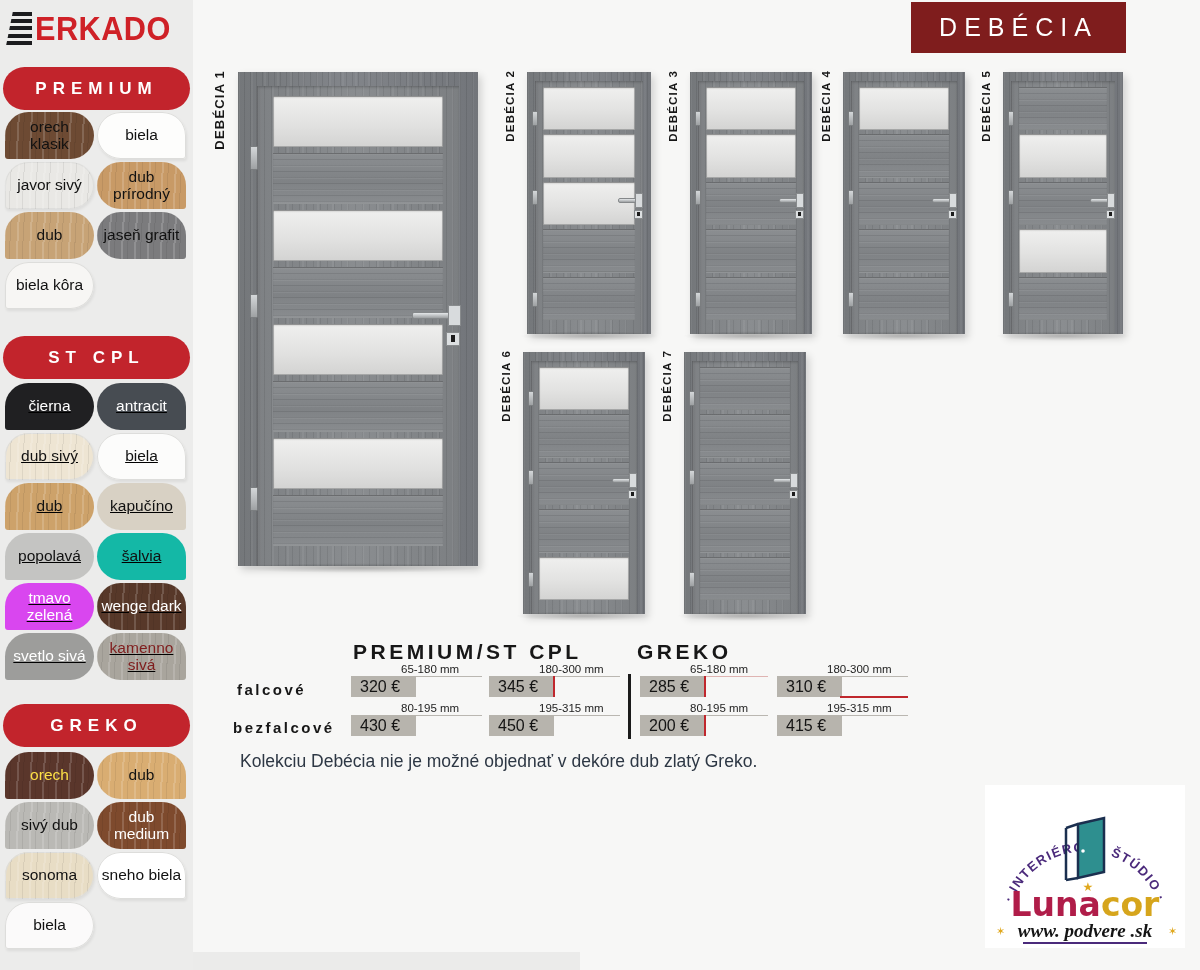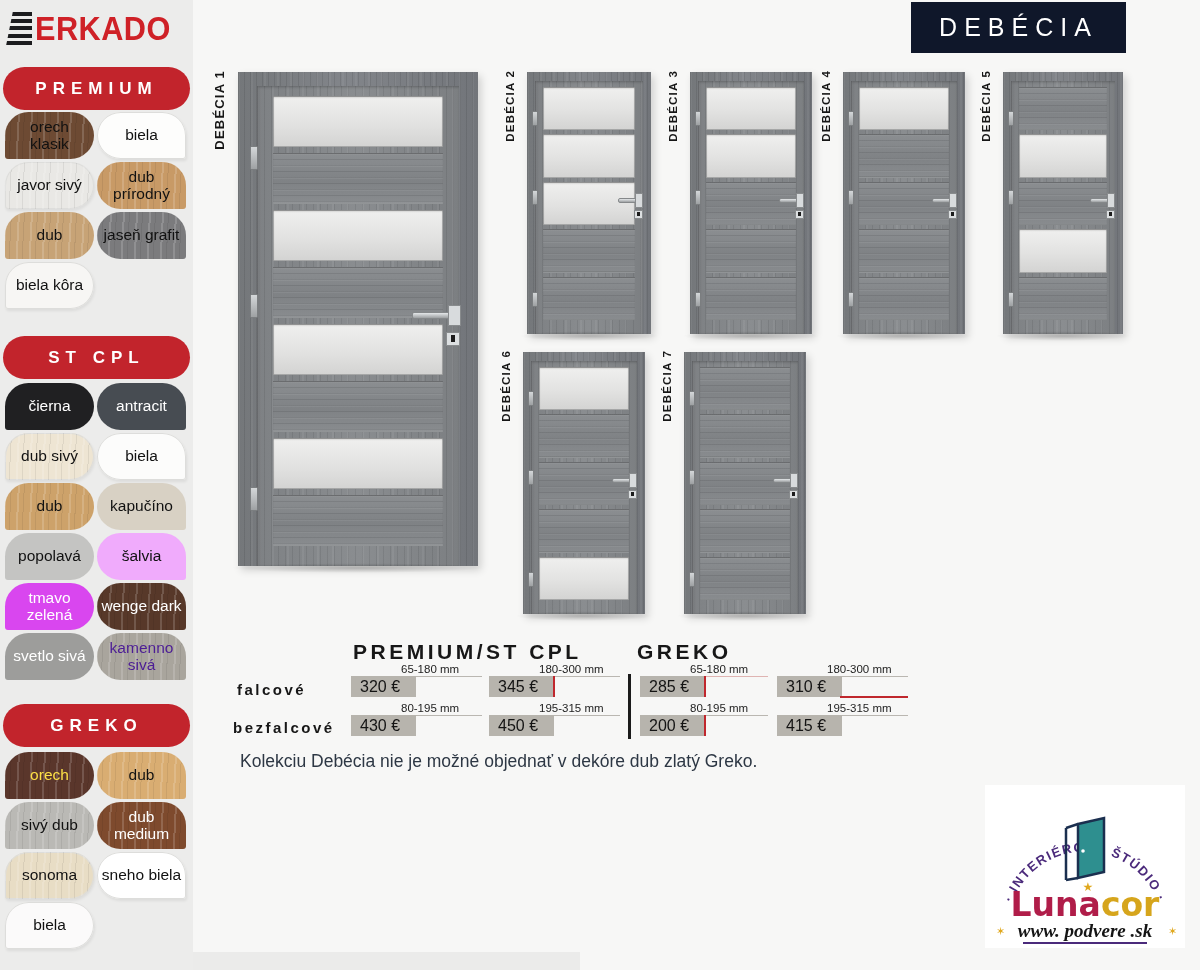--- a/index.html
+++ b/index.html
@@ -18,33 +18,33 @@
   .erkado-text{color:#cf2127;font-weight:bold;font-size:33px;letter-spacing:0.5px;transform:scaleX(.93);transform-origin:left center;}
 
   .side-badge{position:absolute;left:3px;width:187px;height:43px;border-radius:22px;background:#c2242c;
     color:#fff;font-weight:bold;font-size:17px;letter-spacing:6px;display:flex;align-items:center;justify-content:center;}
   .badge-premium{top:67px;}
   .badge-stcpl{top:336px;}
   .badge-greko{top:704px;}
 
   .swatch-grid{position:absolute;left:5px;width:183px;display:grid;grid-template-columns:89px 89px;gap:3px;grid-auto-rows:47px;}
   .grid-premium{top:112px;}
-  .grid-stcpl{top:383px;}
+  .grid-stcpl{top:383px;text-decoration:underline;}
   .grid-greko{top:752px;}
   .swatch{position:relative;display:flex;align-items:center;justify-content:center;text-align:center;
     font-size:15.5px;line-height:1.08;overflow:hidden;}
   .leaf-a{border-radius:24px 24px 24px 3px;}
   .leaf-b{border-radius:24px 24px 3px 24px;}
   .swatch.grain::after{content:"";position:absolute;inset:0;border-radius:inherit;pointer-events:none;
     background:repeating-linear-gradient(93deg,rgba(255,255,255,.16) 0 2px,transparent 2px 6px,rgba(0,0,0,.07) 6px 7px,transparent 7px 13px);}
   .swatch.lightsw{box-shadow:inset 0 0 0 1px #dddddb, 1px 2px 3px rgba(0,0,0,.07);text-align:center;}
   .swatch span{position:relative;z-index:1;padding:0 4px;}
 
   
-  .banner{position:absolute;left:911px;top:2px;width:215px;height:51px;background:#0f172a;color:#fff;
+  .banner{position:absolute;left:911px;top:2px;width:215px;height:51px;background:#7f1d1d;color:#fff;
     font-size:25px;letter-spacing:7px;display:flex;align-items:center;justify-content:center;}
 
   
   .door-block{position:absolute;}
   .dpos-1{left:238px;top:72px;width:240px;height:494px;}
   .dpos-2{left:527px;top:72px;width:124px;height:262px;}
   .dpos-3{left:690px;top:72px;width:122px;height:262px;}
   .dpos-4{left:843px;top:72px;width:122px;height:262px;}
   .dpos-5{left:1003px;top:72px;width:120px;height:262px;}
   .dpos-6{left:523px;top:352px;width:122px;height:262px;}
@@ -183,33 +183,33 @@
         </div>
         <div class="swatch leaf-a grain" style="background: rgb(205, 162, 106); color: rgb(17, 17, 17);">
           <span>dub</span>
         </div>
         <div class="swatch leaf-b" style="background: rgb(216, 209, 196); color: rgb(17, 17, 17);">
           <span>kapučíno</span>
         </div>
         <div class="swatch leaf-a" style="background: rgb(196, 196, 194); color: rgb(17, 17, 17);">
           <span>popolavá</span>
         </div>
-        <div class="swatch leaf-b" style="background: #f0abfc; color: rgb(17, 17, 17);">
+        <div class="swatch leaf-b" style="background: #14b8a6; color: rgb(17, 17, 17);">
           <span>šalvia</span>
         </div>
         <div class="swatch leaf-a" style="background: #d946ef; color: rgb(255, 255, 255);">
           <span>tmavo zelená</span>
         </div>
         <div class="swatch leaf-b grain" style="background: rgb(87, 56, 41); color: rgb(255, 255, 255);">
           <span>wenge dark</span>
         </div>
         <div class="swatch leaf-a" style="background: rgb(157, 157, 155); color: rgb(255, 255, 255);">
           <span>svetlo sivá</span>
         </div>
-        <div class="swatch leaf-b grain" style="background: rgb(169, 165, 157); color: #4c1d95;">
+        <div class="swatch leaf-b grain" style="background: rgb(169, 165, 157); color: #7f1d1d;">
           <span>kamenno sivá</span>
         </div>
       </div>
 
     <div class="side-badge badge-greko">GREKO</div>
     <div class="swatch-grid grid-greko">
         <div class="swatch leaf-a grain" style="background: rgb(90, 54, 43); color: #fde047;">
           <span>orech</span>
         </div>
         <div class="swatch leaf-b grain" style="background: rgb(217, 173, 114); color: rgb(17, 17, 17);">

